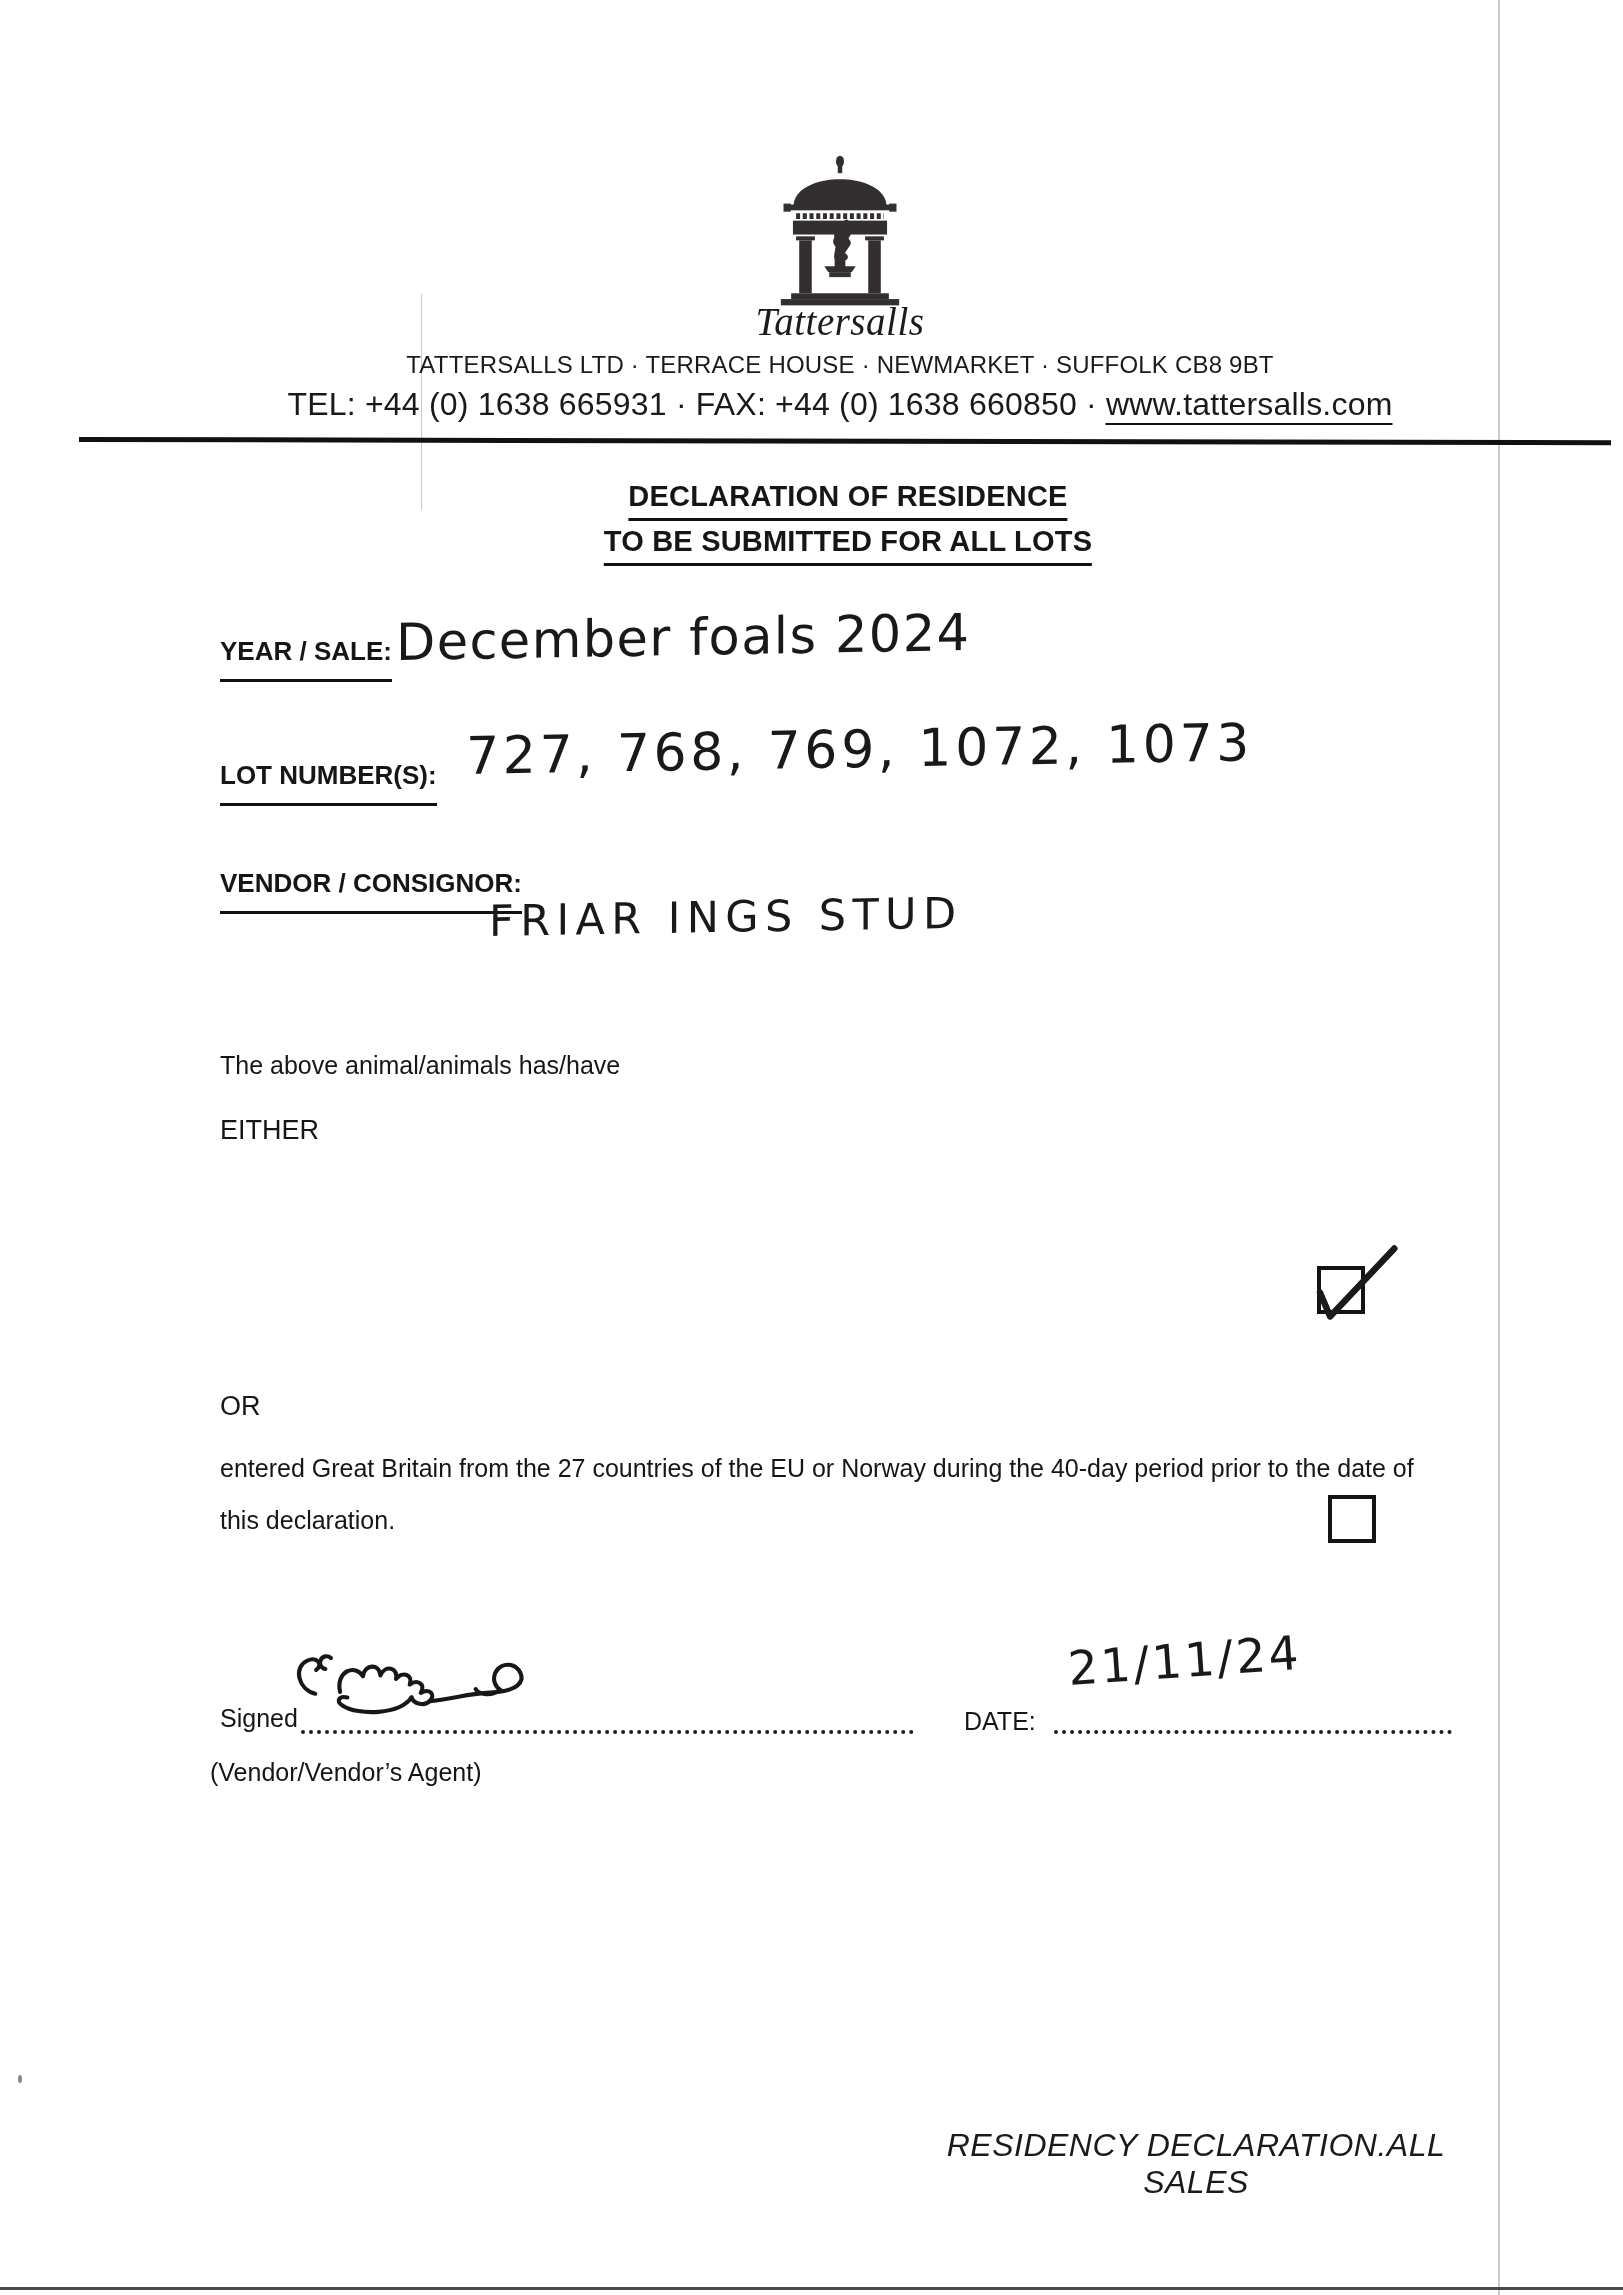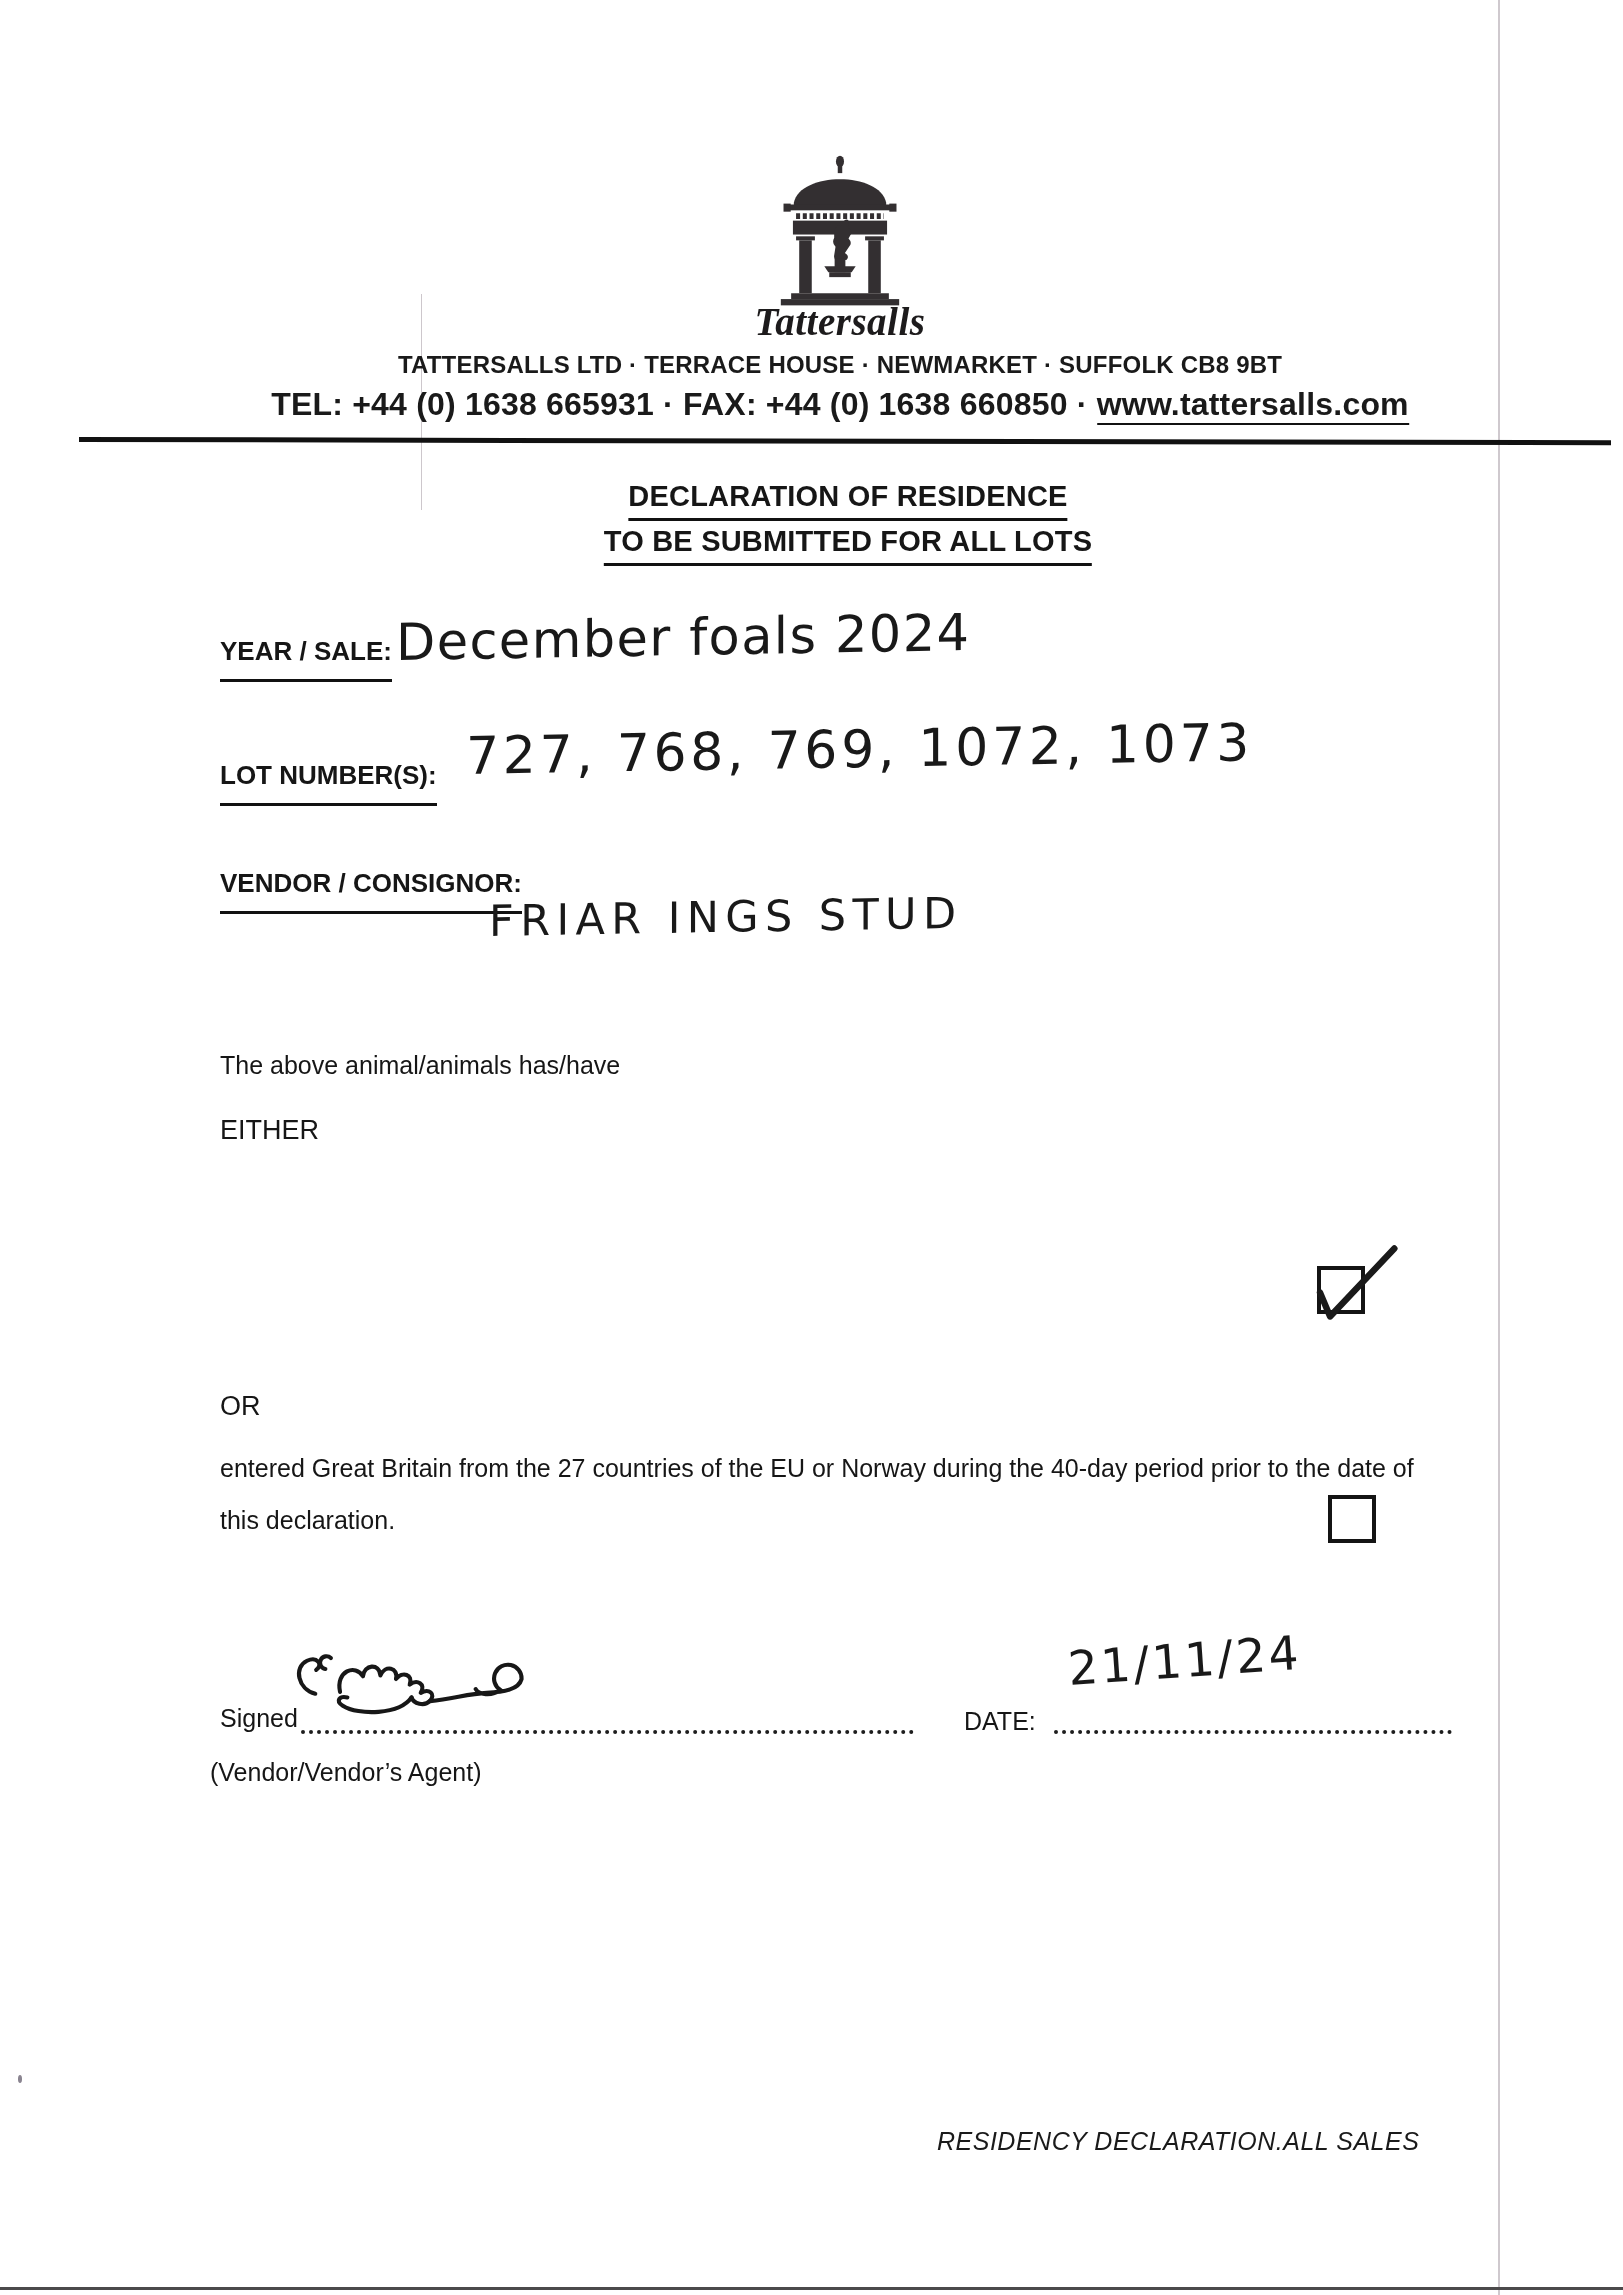--- a/index.html
+++ b/index.html
@@ -6,21 +6,21 @@
   .page {
     position: relative;
     width: 1624px;
     height: 2295px;
     background: #ffffff;
     font-family: "Liberation Sans", sans-serif;
     color: #161616;
     overflow: hidden;
   }
   .abs { position: absolute; }
-  .centered { transform: translateX(-50%); white-space: nowrap; font-weight: bold; }
+  .centered { transform: translateX(-50%); white-space: nowrap; }
 
   
   .scan-vline        { width: 1.8px;  background: #cfc9ce; }
   .scan-fold         { width: 1.4px;  background: #cdc7cc; }
   .scan-bottom-edge  { height: 3.2px; background: #4b4a4b; }
   .scan-speck        { width: 4.1px; height: 7.8px; border-radius: 50%; background: #8a8490; }
 
   
   .brand {
     font-family: "Liberation Serif", serif;
@@ -72,24 +72,24 @@
     width: 48px; height: 48px;
     border: 4.6px solid #141414;
     box-sizing: border-box;
     background: #fff;
   }
 
   
   .dotted { height: 0; border-bottom: 4.1px dotted #1d1d1d; }
 
   .footer-ref {
-    font-size: 25px;
+    font-size: 32px;
     font-style: italic;
     letter-spacing: 0.5px;
-    text-align: left;
+    text-align: center;
     color: #1a1a1a;
   }
 </style>
 </head>
 <body>
 
 <div class="page">
 
   <div class="abs scan-vline" style="left:1498px; top:0; height:2295px;"></div>
   <div class="abs scan-fold" style="left:421px; top:294px; height:216px;"></div>

